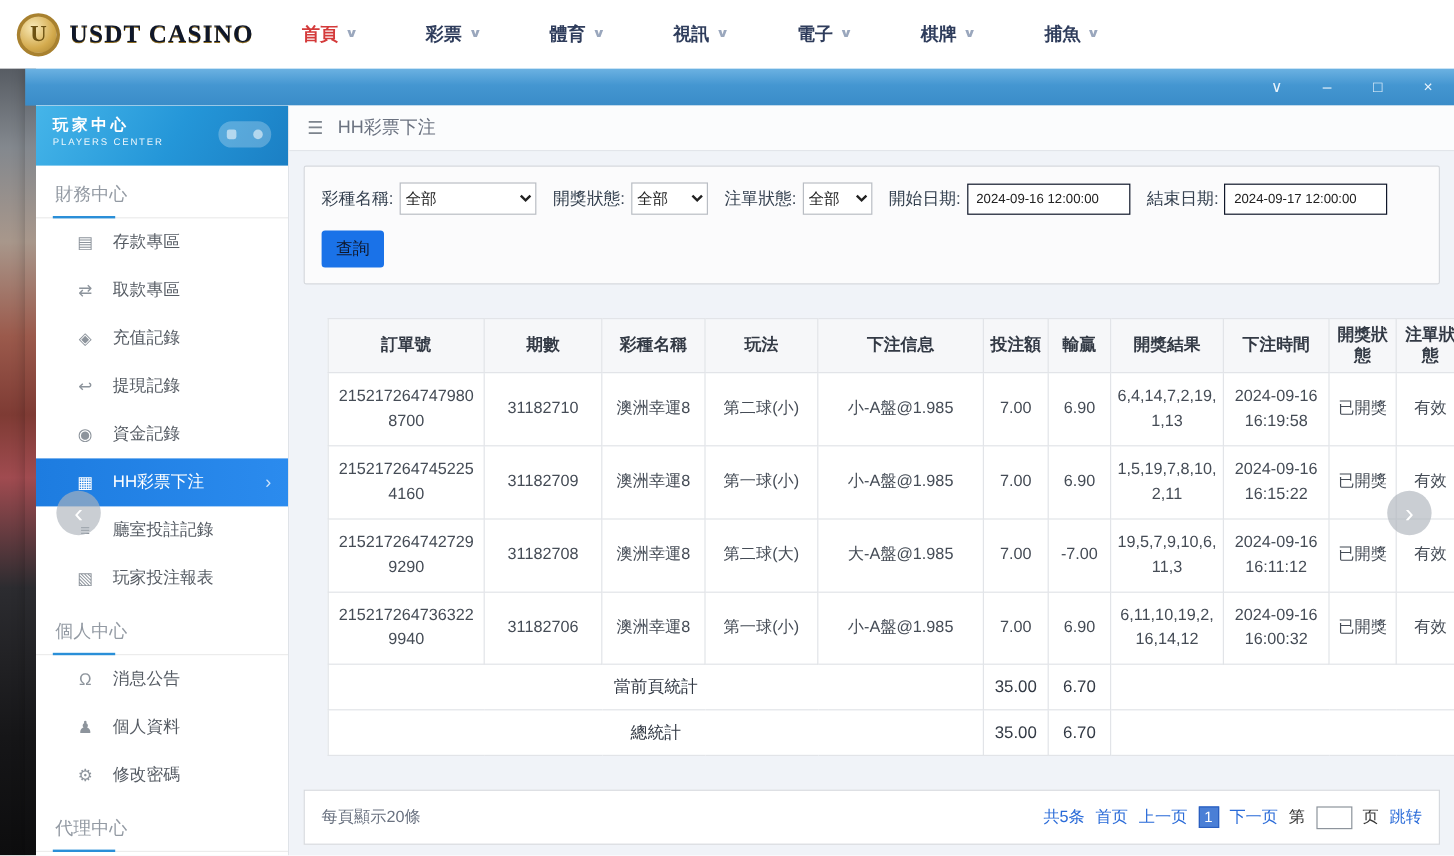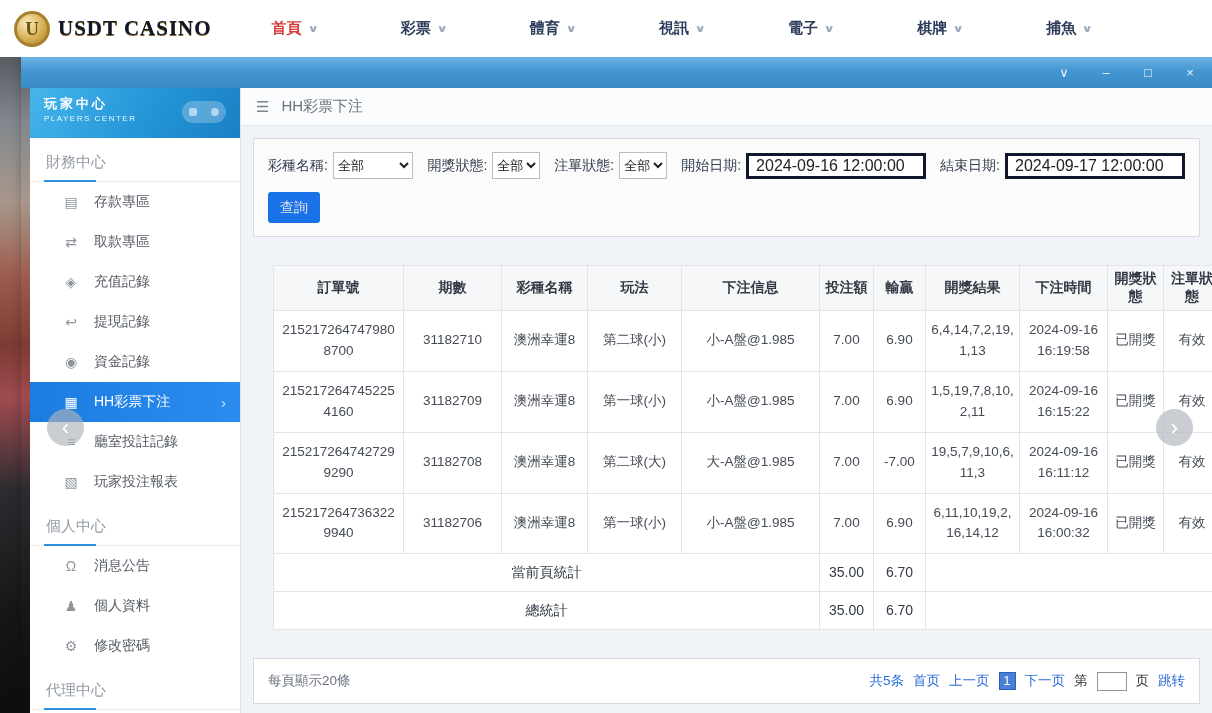--- a/index.html
+++ b/index.html
@@ -8,21 +8,21 @@
 
   .stage { position:relative; width:1212px; height:713px; overflow:hidden; background:#fff; }
 
   
   .topnav { position:absolute; left:0; top:0; width:1212px; height:57px; background:#fff; display:flex; align-items:center; z-index:3; }
   .logo { display:flex; align-items:center; gap:8px; margin-left:14px; }
   .logo-circle { width:36px; height:36px; border-radius:50%; border:3px solid #a8812f;
     background:radial-gradient(circle at 35% 30%, #f9eab8, #d4ab4e 60%, #a8812f);
     color:#6d5213; font:bold 19px "Liberation Serif",serif; display:flex; align-items:center; justify-content:center; }
   .logo-text { font-size:21px; font-weight:800; letter-spacing:1px; color:#0f172a; text-shadow:0 1px 0 #8a6a20; font-family:"Liberation Serif",serif; }
-  .mainmenu { display:flex; gap:84px; margin-left:60px; }
+  .mainmenu { display:flex; gap:58px; margin-left:40px; }
   .nav-item { display:flex; align-items:center; gap:7px; font-size:15px; font-weight:bold; color:#2f3d5c; cursor:pointer; }
   .nav-item.active-red .nav-label { color:#d43a3a; }
   .nav-chev { color:#9aa7bd; font-size:10px; transform:scaleX(1.4); }
 
   
   .photo-strip { position:absolute; left:0; top:57px; width:30px; height:656px; z-index:0;
     background:linear-gradient(180deg,#575c63 0%,#83888e 10%,#a8978b 22%,#9b5a4c 34%,#7e3b34 44%,#a04b50 52%,#2c2c30 66%,#161618 85%,#0d0d0e 100%); }
 
   
   .modal { position:absolute; left:21px; top:57px; width:1191px; height:656px; z-index:1; box-shadow:0 0 10px rgba(0,0,0,.25); }
@@ -52,22 +52,22 @@
   .content { flex:1; background:#f0f3f8; display:flex; flex-direction:column; overflow:hidden; }
   .content-header { height:38px; background:#fbfcfd; border-bottom:1px solid #e2e5ea; display:flex; align-items:center; gap:12px; padding:0 15px; color:#6b7280; font-size:15px; flex:none; }
   .hamburger { color:#7d848d; font-size:15px; cursor:pointer; }
 
   .filter-box { margin:12px; border:1px solid #d6d9de; background:#fbfbfc; border-radius:2px; padding:13px 14px; flex:none; }
   .filter-row { display:flex; align-items:center; font-size:14px; color:#34404f; flex-wrap:nowrap; }
   .f-label { margin:0 5px 0 14px; white-space:nowrap; }
   .f-label:first-child { margin-left:0; }
   .filter-row select { height:27px; border:1px solid #b9bdc4; background:#fff; font-size:13px; color:#222; font-family:Liberation Serif, serif; }
   .sel-lottery { width:114px; } .sel-draw { width:64px; } .sel-order { width:58px; }
-  .filter-row input[type="text"] { width:180px; height:26px; border:3px solid #0f172a; padding:2px 7px; font-size:16px; color:#222; font-family:inherit; background:#fff; }
-  .search-btn { margin-top:13px; width:52px; height:31px; background:#1a72e8; color:#e5e5e5; border:none; border-radius:3px; font-size:14px; cursor:pointer; font-family:inherit; }
+  .filter-row input[type="text"] { width:136px; height:26px; border:1px solid #0f172a; padding:2px 7px; font-size:11px; color:#222; font-family:inherit; background:#fff; }
+  .search-btn { margin-top:13px; width:52px; height:31px; background:#1a72e8; color:#0f172a; border:none; border-radius:3px; font-size:14px; cursor:pointer; font-family:inherit; }
 
   .table-wrap { margin:16px 12px; flex:none;padding-left:20px; }
   table.bets { width:100%; border-collapse:collapse; table-layout:fixed; background:#fff; }
   table.bets th, table.bets td { border:1px solid #e2e4e8; text-align:center; }
   table.bets th { background:#f6f7f9; height:41px; font-size:14px; font-weight:bold; color:#333a45; padding:4px 2px; }
   table.bets td { font-size:13.5px; color:#454c56; padding:9px 5px; line-height:1.55; }
   td.break { word-break:break-all; }
   tr.summary td { height:38px; font-size:14px; color:#333a45; padding:6px; }
 
   .pager { margin:12px; border:1px solid #d6d9de; background:#fff; height:46px; display:flex; align-items:center; justify-content:space-between; padding:0 14px; flex:none; }

